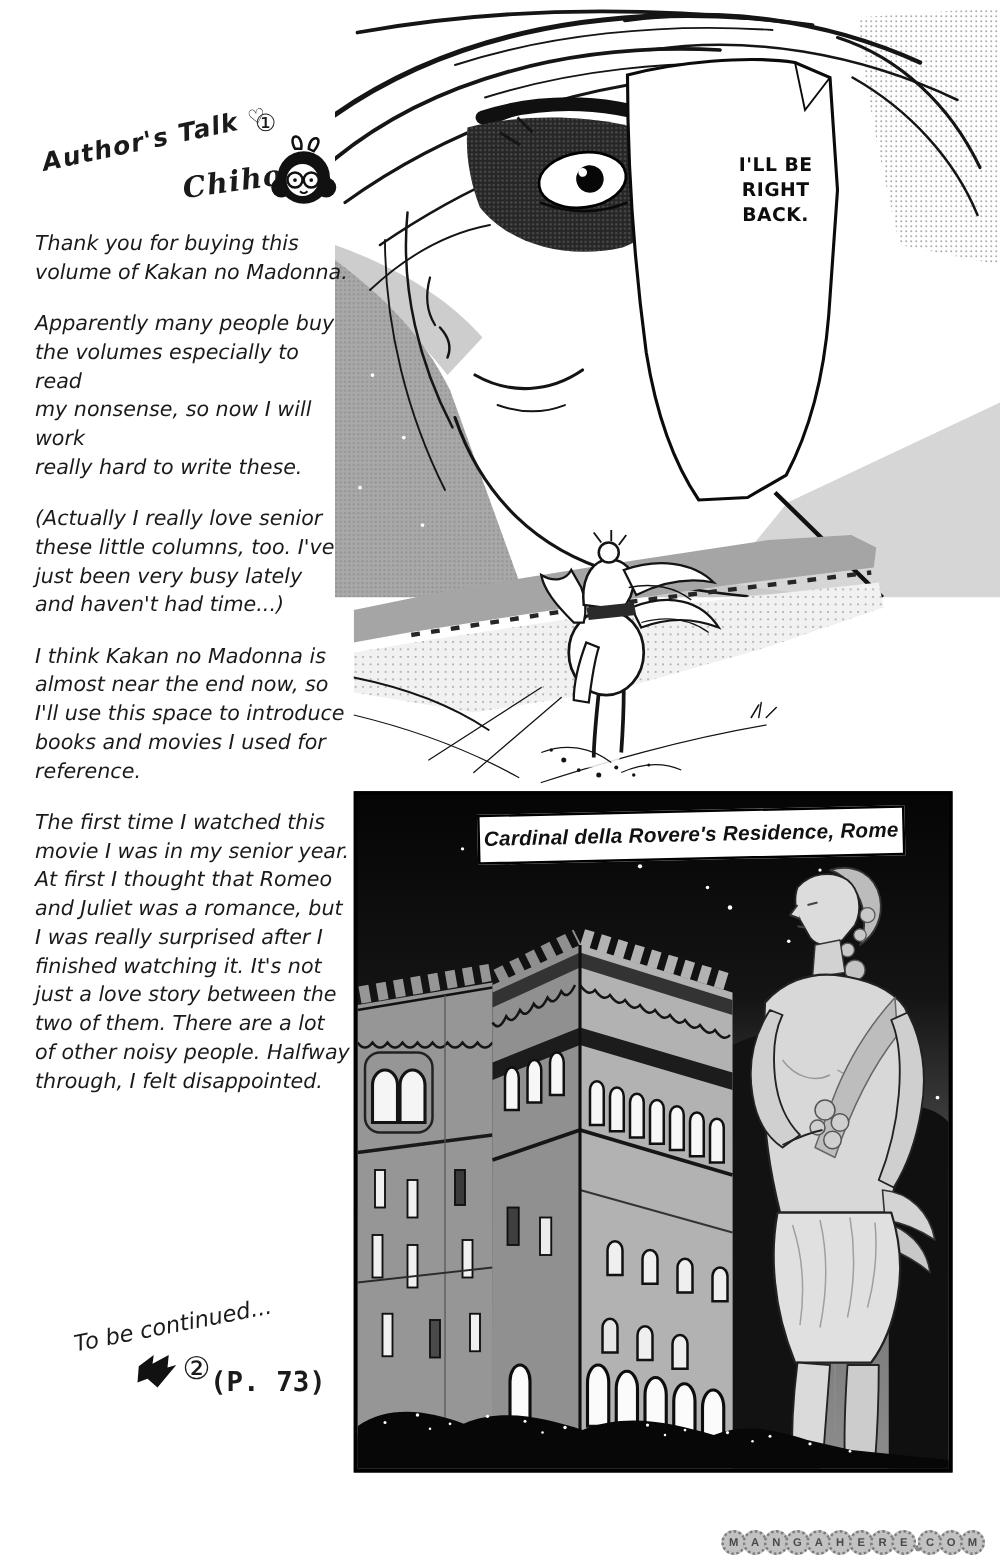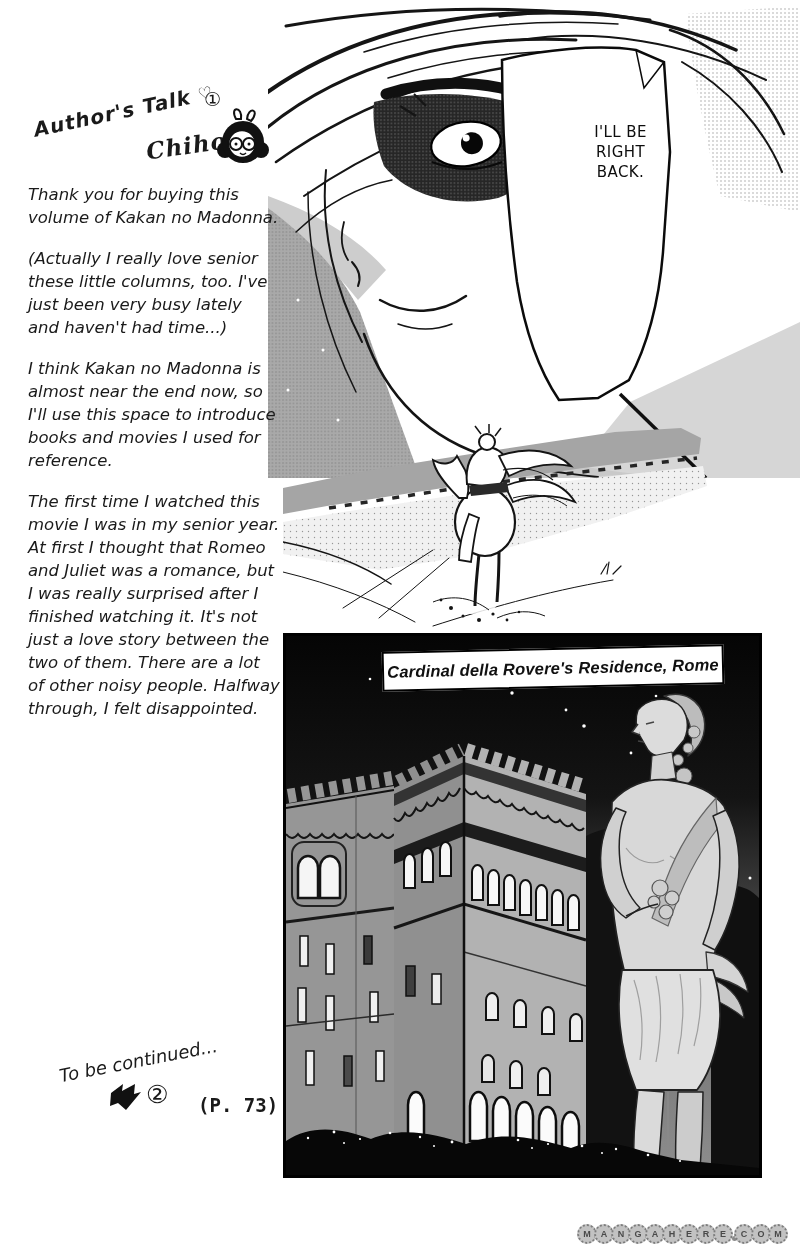--- a/index.html
+++ b/index.html
@@ -32,28 +32,28 @@
   .para{white-space:pre-line;margin:0 4px 18px 0;}
   .continued{
     position:absolute;left:58px;top:1050px;font-style:italic;
     font-size:18px;transform:rotate(-11deg);white-space:nowrap;
   }
   .continued-arrow{position:absolute;left:108px;top:1082px;}
   .continued-number{
     position:absolute;left:146px;top:1080px;font-size:25px;
   }
   .page-ref{
-    position:absolute;left:198px;top:1094px;
-    font-family:"DejaVu Sans Mono",monospace;font-size:19px;font-weight:bold;
+    position:absolute;left:168px;top:1094px;
+    font-family:"DejaVu Sans Mono",monospace;font-size:22px;font-weight:bold;
   }
   
   .top-panel{position:absolute;left:268px;top:0;width:532px;height:478px;}
   .top-panel svg{position:absolute;left:0;top:0;}
   .bubble{
-    position:absolute;text-align:center;font-weight:normal;font-size:15px;
+    position:absolute;text-align:center;font-weight:bold;font-size:15px;
     line-height:20px;letter-spacing:.4px;white-space:pre-line;color:#0d0d0d;
   }
   .bubble1{left:290px;top:122px;width:125px;}
   .bubble2{left:268px;top:238px;width:150px;}
   
   .horse-scene{position:absolute;left:283px;top:422px;width:425px;height:208px;}
   
   .bottom-panel{
     position:absolute;left:283px;top:633px;width:479px;height:545px;
     border:3px solid #000;box-sizing:border-box;background:#0a0a0a;
@@ -228,20 +228,24 @@
       <path d="M26 38 h1" stroke="#111" stroke-width="2"></path>
       <circle cx="20" cy="38" r="1.5" fill="#111"></circle>
         <circle cx="33" cy="38" r="1.5" fill="#111"></circle>
       <path d="M24 47 q3 3 6 0" stroke="#111" stroke-width="1.5" fill="none"></path>
     </svg>
   </div>
 
   <div class="author-col">
     <p class="para">Thank you for buying this
 volume of Kakan no Madonna.</p>
+    <p class="para">Apparently many people buy
+the volumes especially to read
+my nonsense, so now I will work
+really hard to write these.</p>
     <p class="para">(Actually I really love senior
 these little columns, too. I've
 just been very busy lately
 and haven't had time...)</p>
     <p class="para">I think Kakan no Madonna is
 almost near the end now, so
 I'll use this space to introduce
 books and movies I used for
 reference.</p>
     <p class="para">The first time I watched this

